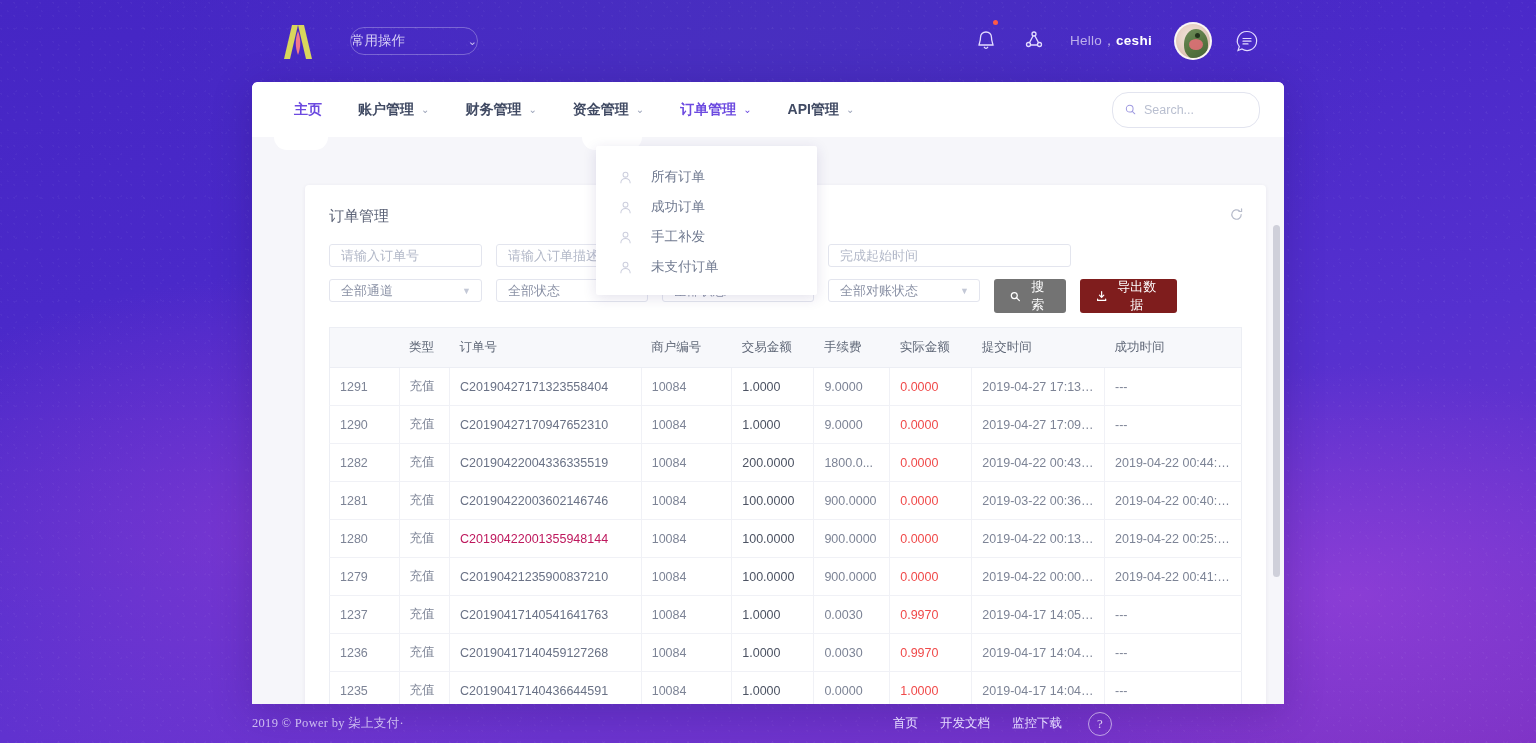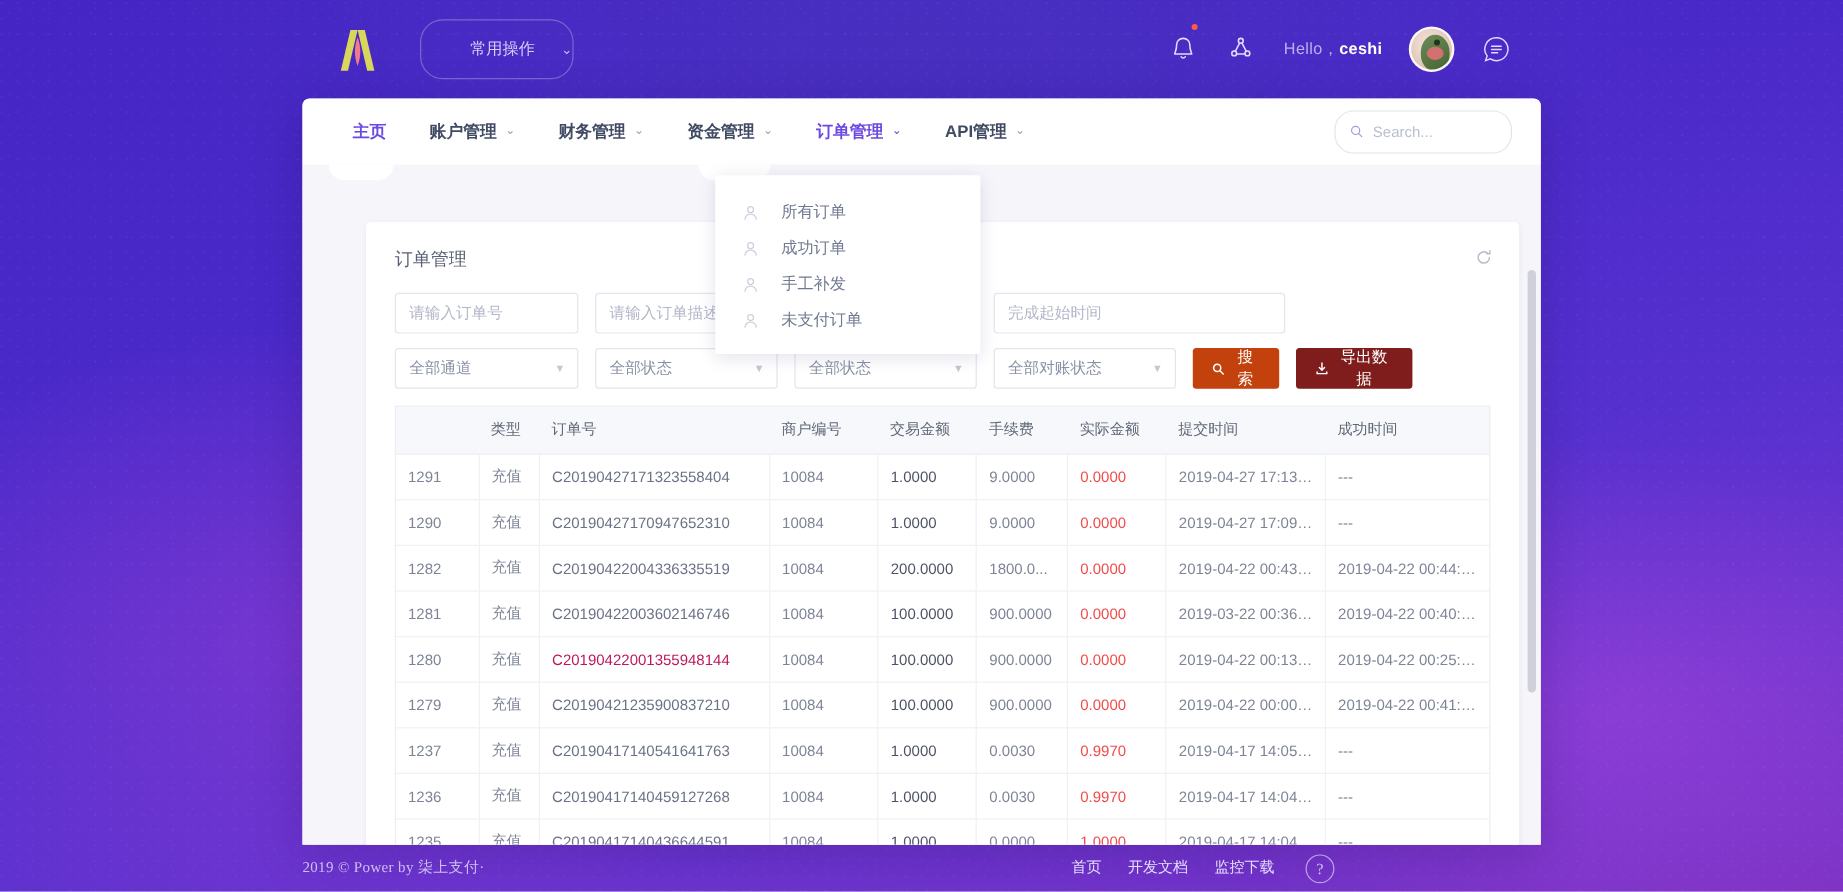--- a/index.html
+++ b/index.html
@@ -28,23 +28,23 @@
 
   
   .top-header {
     position: absolute; left: 252px; top: 0; width: 1032px; height: 82px;
     display: flex; align-items: center; padding: 0 24px;
     z-index: 6;
   }
   .logo-mark { width: 44px; height: 40px; position: relative; flex: none; }
   .pill-btn {
     margin-left: 30px;
-    width: 128px; height: 50px; border-radius: 19px;
+    width: 128px; height: 28px; border-radius: 19px;
     border: 1px solid rgba(255,255,255,0.28);
-    display: flex; align-items: center; justify-content: flex-end; gap: 22px;
+    display: flex; align-items: center; justify-content: space-between; gap: 22px;
     color: #d5cdf5; font-size: 13.5px; cursor: pointer;
   }
   .pill-btn .chev { font-size: 11px; color: #cbc1f0; }
   .hdr-right { margin-left: auto; display: flex; align-items: center; gap: 22px; }
   .hdr-icon { width: 26px; height: 26px; position: relative; cursor: pointer; }
   .hdr-icon svg { display: block; }
   .dot-badge {
     position: absolute; top: -8px; right: 2px;
     width: 5px; height: 5px; border-radius: 50%; background: #ff5a45;
   }
@@ -121,37 +121,37 @@
   }
   .card-title {
     font-size: 15px; color: #5a6175; font-weight: normal; margin-bottom: 18px;
   }
   .refresh-icon {
     position: absolute; right: 22px; top: 22px; cursor: pointer;
   }
 
   .filter-row { display: flex; gap: 14px; margin-bottom: 12px; }
   .fld {
-    height: 34px; border: 1px solid #e3e5ee; border-radius: 3px;
+    height: 23px; border: 1px solid #e3e5ee; border-radius: 3px;
     display: flex; align-items: center; padding: 0 11px;
     font-size: 13px; color: #b2b8c8; background: #fff; cursor: text;
     position: relative;
   }
   .fld.sel { cursor: pointer; color: #8a91a5; }
   .fld .selchev {
     position: absolute; right: 10px; top: 50%; transform: translateY(-50%);
     color: #c3c8d6; font-size: 9px;
   }
   .w1 { width: 153px; } .w2 { width: 152px; font-family: Liberation Serif, serif; } .w3 { width: 152px; } .w4 { width: 243px; }
   .btn {
     height: 34px; border-radius: 3px; border: none; cursor: pointer;
     display: flex; align-items: center; justify-content: center; gap: 5px;
     color: #fff; font-size: 13px; font-family: inherit; padding: 0 16px;
   }
-  .btn-search { background: #c2410c; width: 72px; font-family: Liberation Serif, serif; }
+  .btn-search { background: #737373; width: 72px; font-family: Liberation Serif, serif; }
   .btn-export { background: #7f1d1d; width: 97px; }
 
   
   .tbl-wrap { margin-top: 14px; }
   table { border-collapse: collapse; width: 100%; table-layout: fixed; }
   th {
     background: #f7f8fb; font-size: 12.5px; font-weight: normal; color: #606878;
     text-align: left; padding: 11px 10px; border: 1px solid #eceef4;
     border-left: none; border-right: none;
   }

